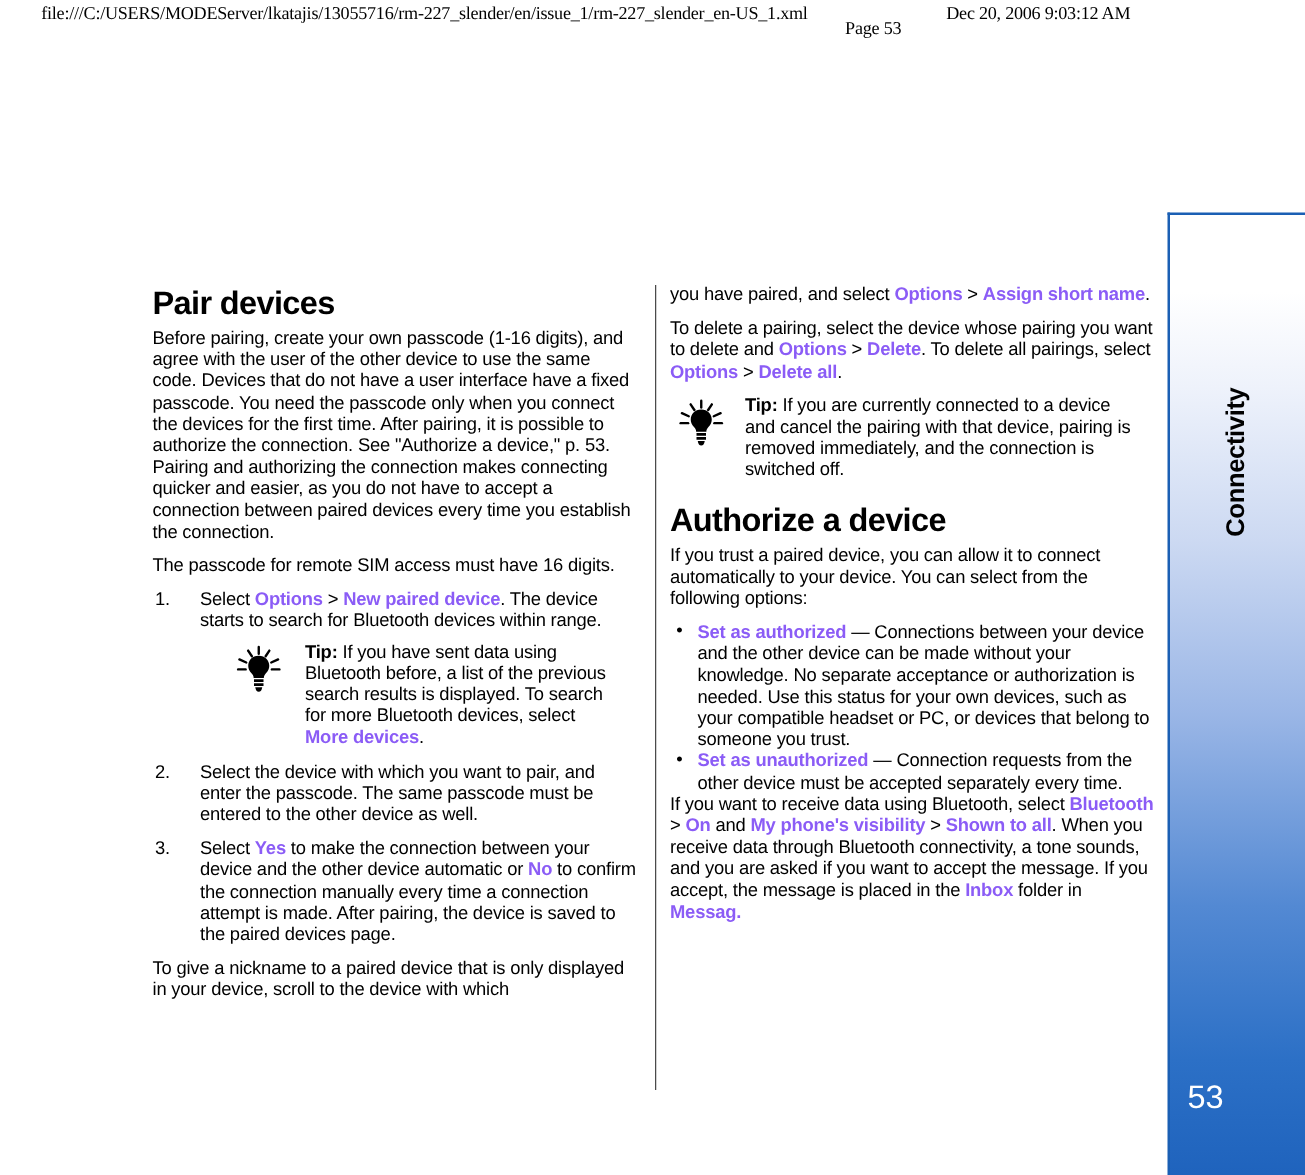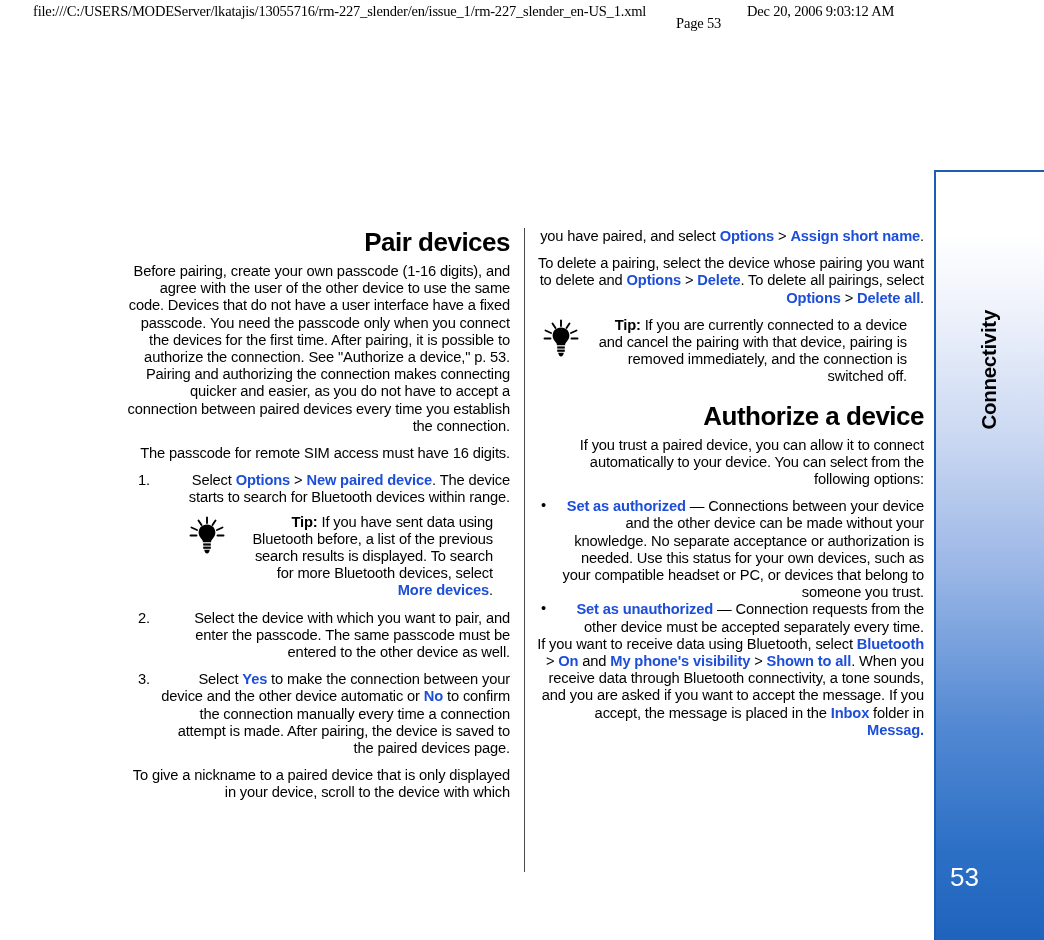--- a/index.html
+++ b/index.html
@@ -32,31 +32,30 @@
     padding-left: 32px;
   }
   #print-header .hdr-path {
     padding-left: 1px;
   }
   #print-header .hdr-page {
     margin-left: 30px;
     margin-top: 24px;
   }
   #print-header .hdr-date {
-    margin-left: 26px;
+    margin-left: 36px;
   }
 
   
   #page-body {
     position: absolute;
     left: 0;
     top: 0;
     width: 1044px;
     height: 940px;
-    text-align: right;
   }
 
   .column {
     position: absolute;
     top: 228px;
     width: 388px;
     font-size: 14.7px;
     line-height: 17.2px;
     color: #000;
     letter-spacing: -0.15px;
@@ -82,21 +81,21 @@
   }
   h1.section-title.spaced {
     margin-top: 16px;
   }
 
   p.para {
     margin: 0 0 10px 0;
   }
 
   .lnk {
-    color: #1d4ed8;
+    color: #8b5cf6;
     font-weight: bold;
   }
   .gt {
     color: #000;
     font-weight: normal;
   }
   .bld { font-weight: bold; }
 
   
   ol.steps {

